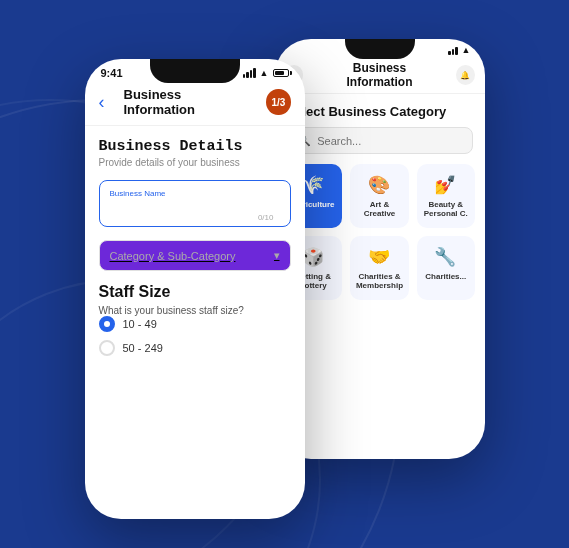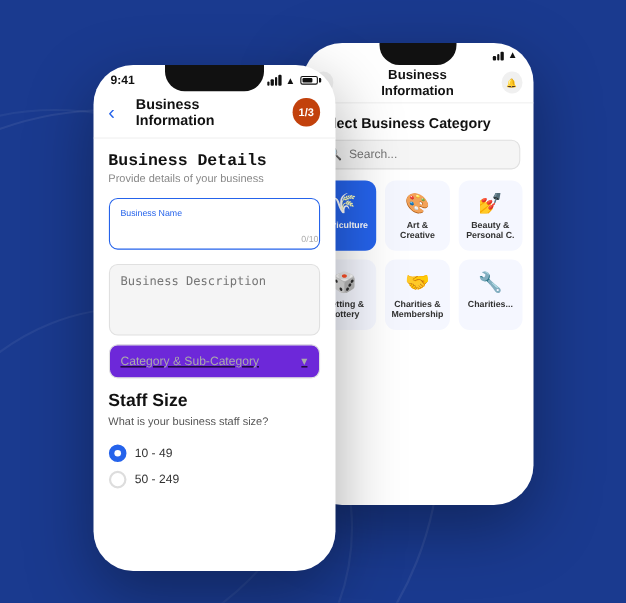--- a/index.html
+++ b/index.html
@@ -220,21 +220,21 @@
       border: none;
       outline: none;
       width: 100%;
       font-size: 11px;
       color: #111;
       background: transparent;
     }
 
     .char-count {
       position: absolute;
-      right: 0;
+      right: 16px;
       bottom: 4px;
       font-size: 8px;
       color: #aaa;
     }
 
     .textarea-field {
       border: 1.5px solid #e0e0e0;
       border-radius: 8px;
       padding: 8px 10px;
       margin-bottom: 8px;
@@ -282,21 +282,21 @@
     .staff-label {
       font-size: 16px;
       font-weight: 700;
       color: #111;
       margin-bottom: 4px;
     }
 
     .staff-question {
       font-size: 10px;
       color: #555;
-      margin-bottom: 15px;
+      margin-bottom: 0;
     }
 
     .radio-option {
       display: flex;
       align-items: center;
       gap: 8px;
       margin-bottom: 8px;
     }
 
     .radio-circle {
@@ -454,23 +454,20 @@
     <div class="phone-content">
       <div class="section-title">Business Details</div>
       <div class="section-subtitle">Provide details of your business</div>
 
       <div class="form-field">
         <label>Business Name</label>
         <input type="text" style="">
         <span class="char-count">0/10</span>
       </div>
 
-      <div class="textarea-field">
-        <textarea placeholder="Business Description" style=""></textarea>
-      </div>
 
       <div class="select-field">
         <span>Category &amp; Sub-Category</span>
         <span class="select-arrow">▾</span>
       </div>
 
       <div class="staff-section">
         <div class="staff-label">Staff Size</div>
         <div class="staff-question">What is your business staff size?</div>
 

